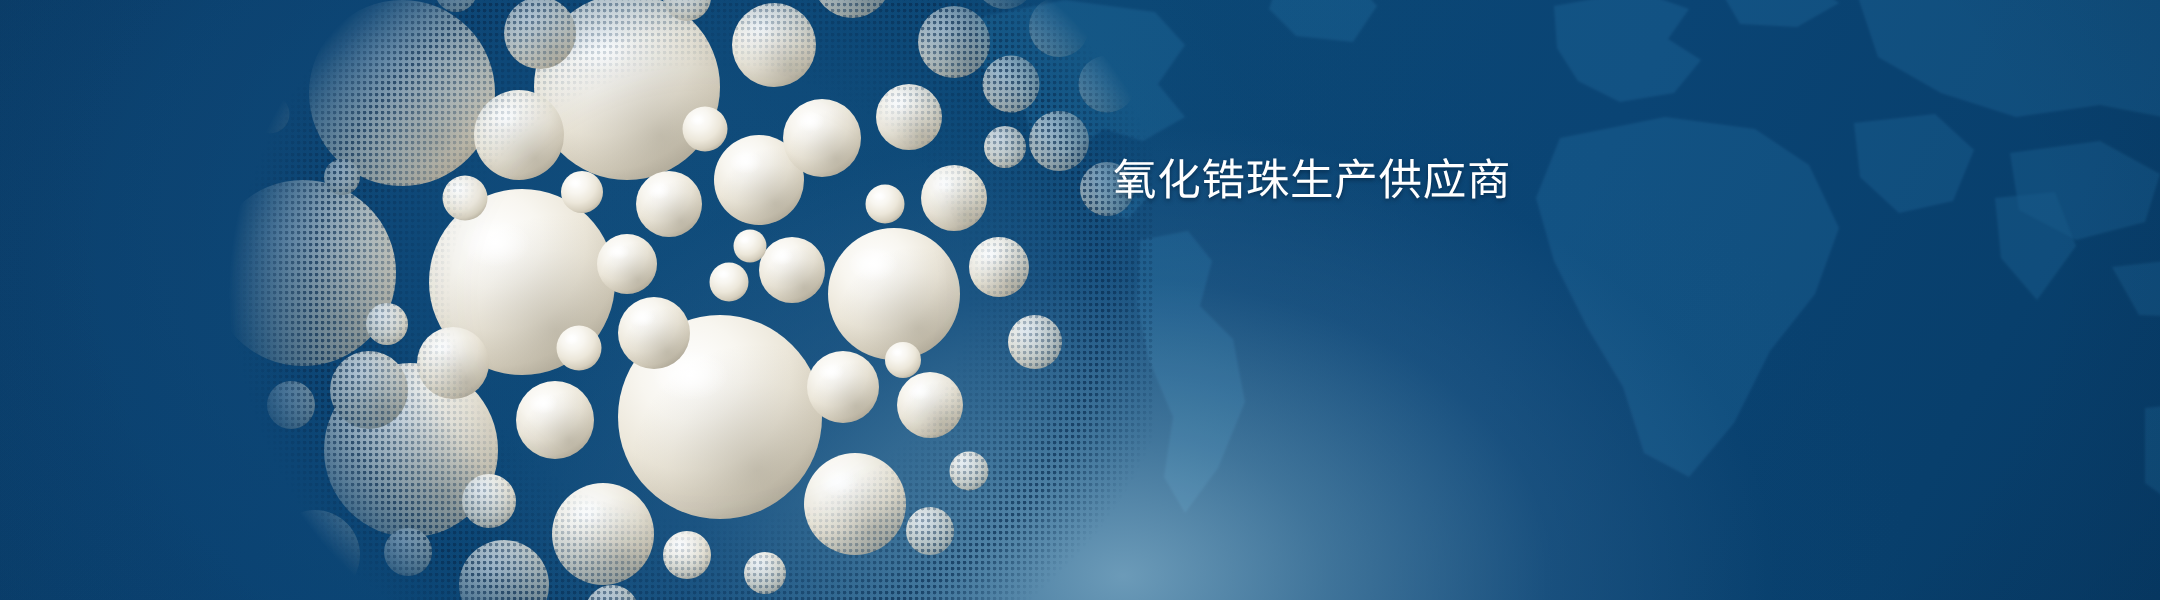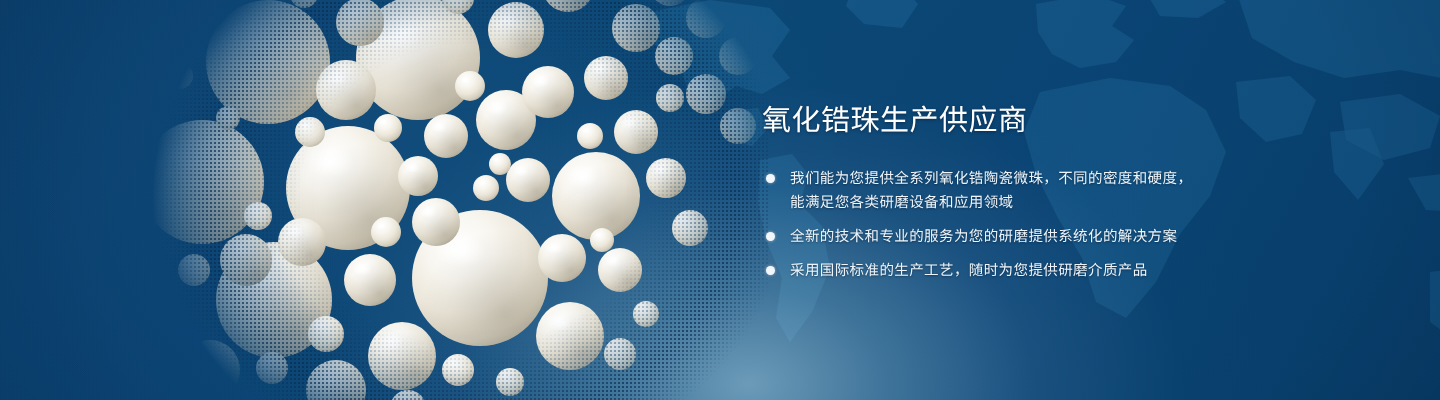--- a/index.html
+++ b/index.html
@@ -112,21 +112,21 @@
         rgba(0,0,0,0) 52%,
         rgba(0,0,0,0.45) 68%,
         rgba(0,0,0,0.85) 80%,
         rgba(0,0,0,0) 96%);
     opacity: 0.85;
   }
 
   
   .copy {
     position: absolute;
-    left: 762px;
+    left: 742px;
     top: 100px;
     width: 470px;
   }
 
   .headline {
     margin: 0;
     font-size: 29px;
     line-height: 40px;
     font-weight: 400;
     letter-spacing: 0.5px;
@@ -509,34 +509,15 @@
   </div>
 
   <div class="halftone"></div>
 
   <div class="bg-vignette"></div>
 
   <div class="copy">
 
     <h1 class="headline">氧化锆珠生产供应商</h1>
 
-    <ul class="bullets">
-
-      <li class="bullet">
-        <span class="bullet-dot"></span>
-        <span class="bullet-line">我们能为您提供全系列氧化锆陶瓷微珠，不同的密度和硬度，</span>
-        <span class="bullet-line">能满足您各类研磨设备和应用领域</span>
-      </li>
-
-      <li class="bullet">
-        <span class="bullet-dot"></span>
-        <span class="bullet-line">全新的技术和专业的服务为您的研磨提供系统化的解决方案</span>
-      </li>
-
-      <li class="bullet">
-        <span class="bullet-dot"></span>
-        <span class="bullet-line">采用国际标准的生产工艺，随时为您提供研磨介质产品</span>
-      </li>
-
-    </ul>
   </div>
 
 </div>
 
 </body></html>

